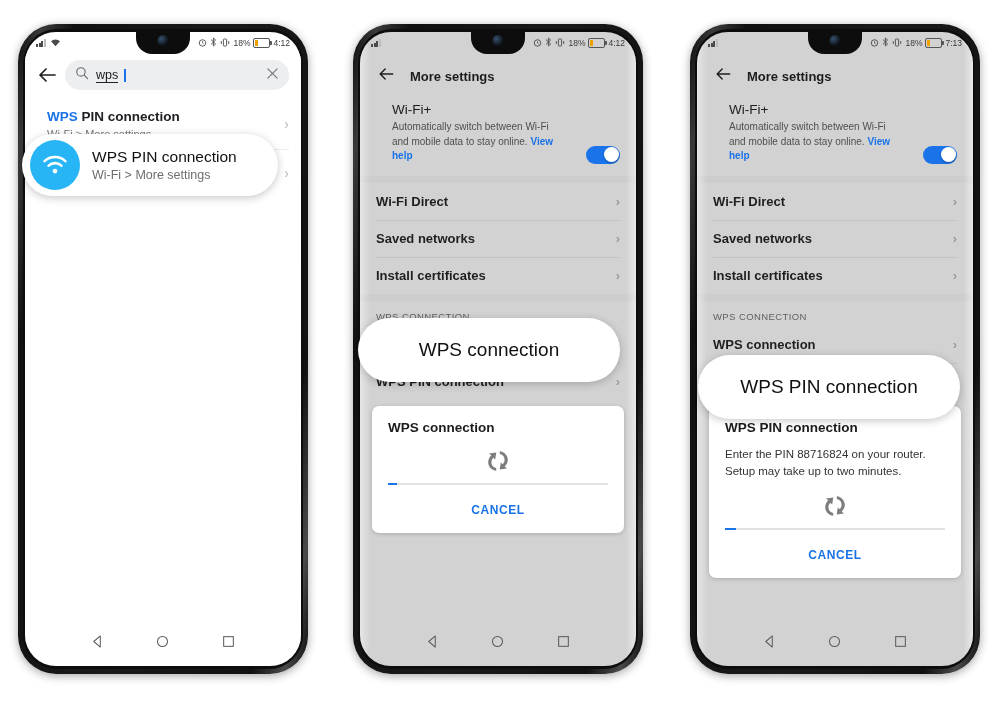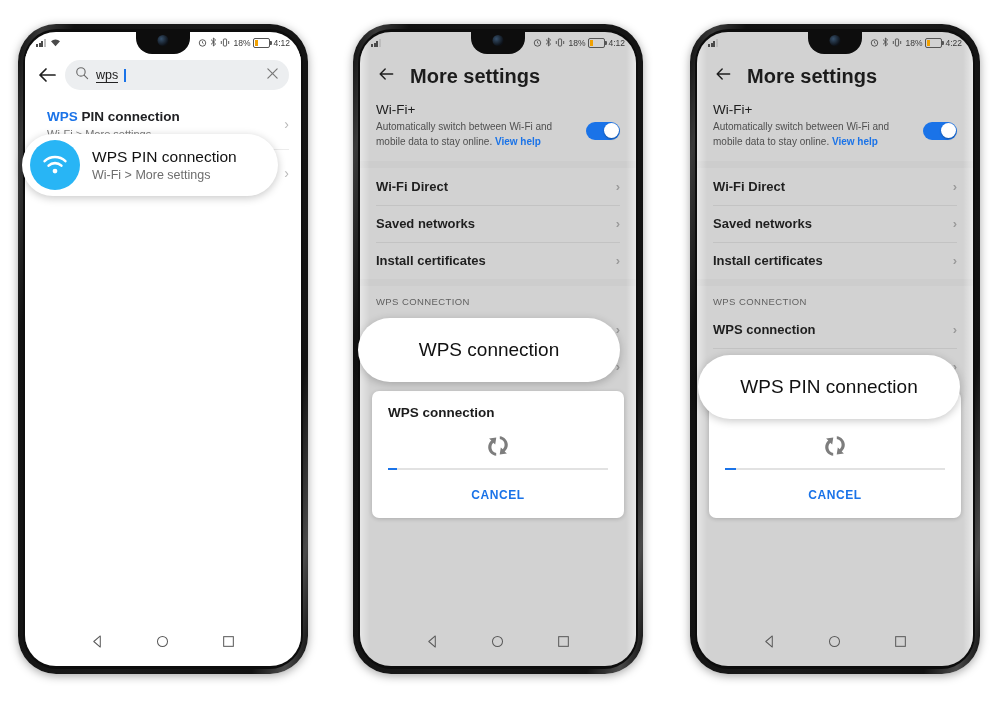--- a/index.html
+++ b/index.html
@@ -63,22 +63,22 @@
   .res-item{display:flex;align-items:center;padding:9px 12px 9px 22px;gap:10px;position:relative;}
   .res-item + .res-item:before{content:"";position:absolute;left:22px;right:12px;top:0;height:1px;background:#ececec;}
   .res-texts{flex:1;min-width:0;}
   .res-title{font-size:13.5px;color:#202124;font-weight:bold;line-height:1.25;}
   .res-title .hl{color:#1a73e8;}
   .res-sub{font-size:11px;color:#7a7a7a;margin-top:2px;}
   .chev{color:#b9b9b9;font-size:14px;flex:0 0 auto;}
 
   
   .appbar{display:flex;align-items:center;padding:10px 14px 12px 16px;gap:14px;}
-  .appbar .title{font-size:20px;color:#1c1c1c;font-weight:bold;}
-  .wifiplus{padding:2px 16px 12px 16px;display:flex;align-items:center;gap:18px;}
+  .appbar .title{font-size:13px;color:#1c1c1c;font-weight:bold;}
+  .wifiplus{padding:2px 16px 12px 32px;display:flex;align-items:flex-end;gap:18px;}
   .wp-texts{flex:1;}
   .wp-title{font-size:13.5px;color:#1c1c1c;margin-bottom:3px;}
   .wp-desc{font-size:10px;color:#4f4f4f;line-height:1.45;}
   .wp-desc .lnk{color:#1a73e8;font-weight:bold;}
   .toggle{flex:0 0 auto;width:34px;height:18px;border-radius:10px;background:#1a73e8;position:relative;margin-top:10px;}
   .toggle i{position:absolute;right:1.5px;top:1.5px;width:15px;height:15px;border-radius:50%;background:#fff;
             box-shadow:0 1px 2px rgba(0,0,0,.3);}
   .sep{height:7px;background:#c9c9c9;opacity:.55;}
 
   .lrow{position:relative;display:flex;align-items:center;padding:11px 16px;font-weight:bold;}
@@ -418,21 +418,21 @@
           <span class="sb-ic">
             <svg width="10" height="9" viewBox="0 0 10 9">
                 <rect x="3.4" y="1" width="3.2" height="7" rx=".7" fill="none" stroke="#4a4a4a" stroke-width=".9"></rect>
                 <path d="M1.3 3v3M8.7 3v3" stroke="#4a4a4a" stroke-width=".9"></path>
               </svg>
           </span>
           <span>18%</span>
           <span class="batt">
               <i></i>
             </span>
-          <span>4:22</span>
+          <span>7:13</span>
         </div>
       </div>
 
       <div class="appbar">
         <span>
           <svg width="20" height="20" viewBox="0 0 24 24">
               <path d="M20 12H5M11 6l-6 6 6 6" fill="none" stroke="#1f1f1f" stroke-width="1.7" stroke-linecap="round" stroke-linejoin="round"></path>
             </svg>
         </span>
         <span class="title">More settings</span>
@@ -475,20 +475,21 @@
           <span class="chev">›</span>
         </div>
         <div class="lrow">
           <span class="lbl">WPS PIN connection</span>
           <span class="chev">›</span>
         </div>
       </div>
 
       <div class="dlg">
         <div class="dlg-title">WPS PIN connection</div>
+        <div class="dlg-body">Enter the PIN 88716824 on your router. Setup may take up to two minutes.</div>
         <div class="wps-sym">
           <svg width="26" height="26" viewBox="0 0 26 26">
             <path d="M14.8 3.2c4.6.6 8 4.3 8 8.6 0 2.6-1.2 5-3.1 6.6l2.2 2.1-7.2 1.1 1.1-7.2 2 1.9a6.1 6.1 0 0 0 1.8-4.4 6.2 6.2 0 0 0-4.8-6z" fill="#7d7d7d"></path>
             <path d="M11.2 22.8c-4.6-.6-8-4.3-8-8.6 0-2.6 1.2-5 3.1-6.6L4.1 5.5l7.2-1.1-1.1 7.2-2-1.9A6.1 6.1 0 0 0 6.4 14a6.2 6.2 0 0 0 4.8 6z" fill="#7d7d7d"></path>
           </svg>
         </div>
         <div class="prog">
             <i style="width:5%"></i>
           </div>
         <div class="dlg-actions">

